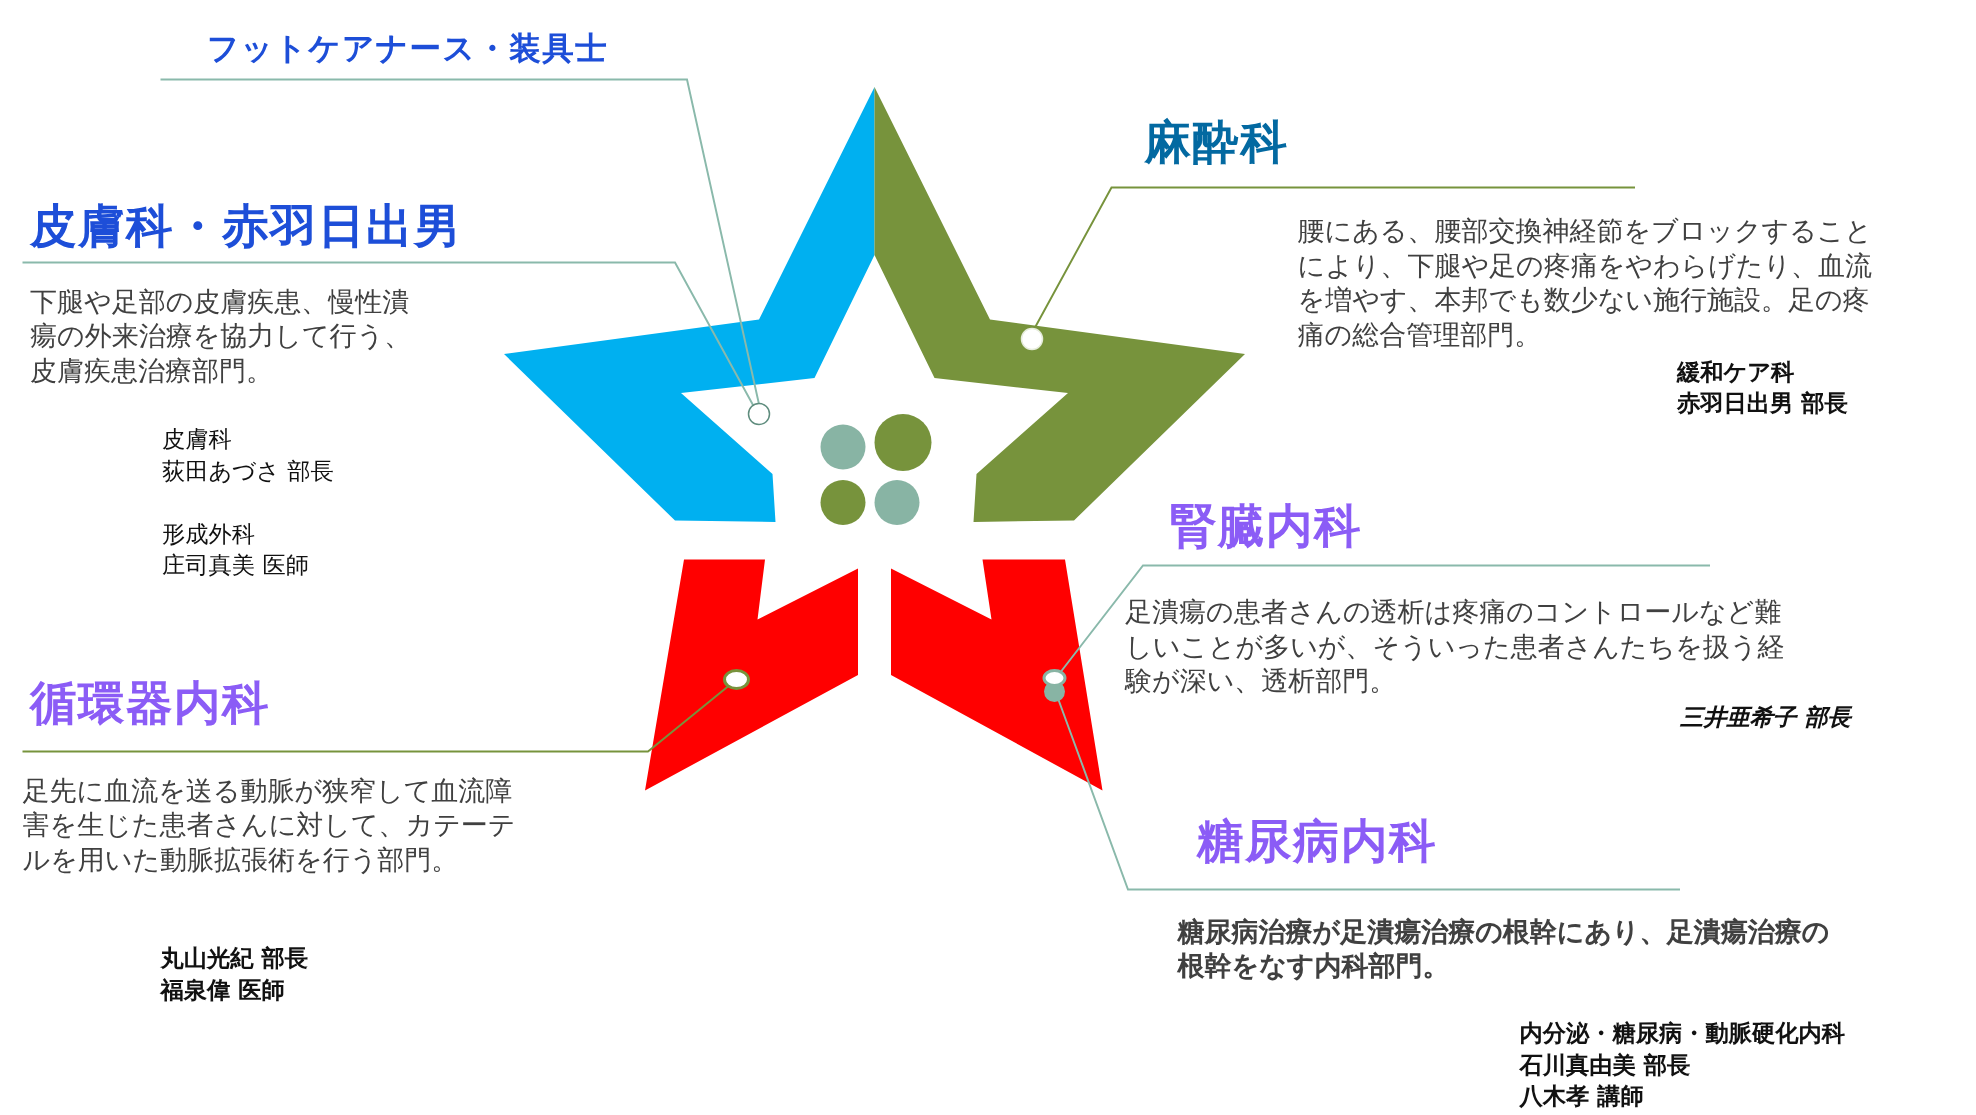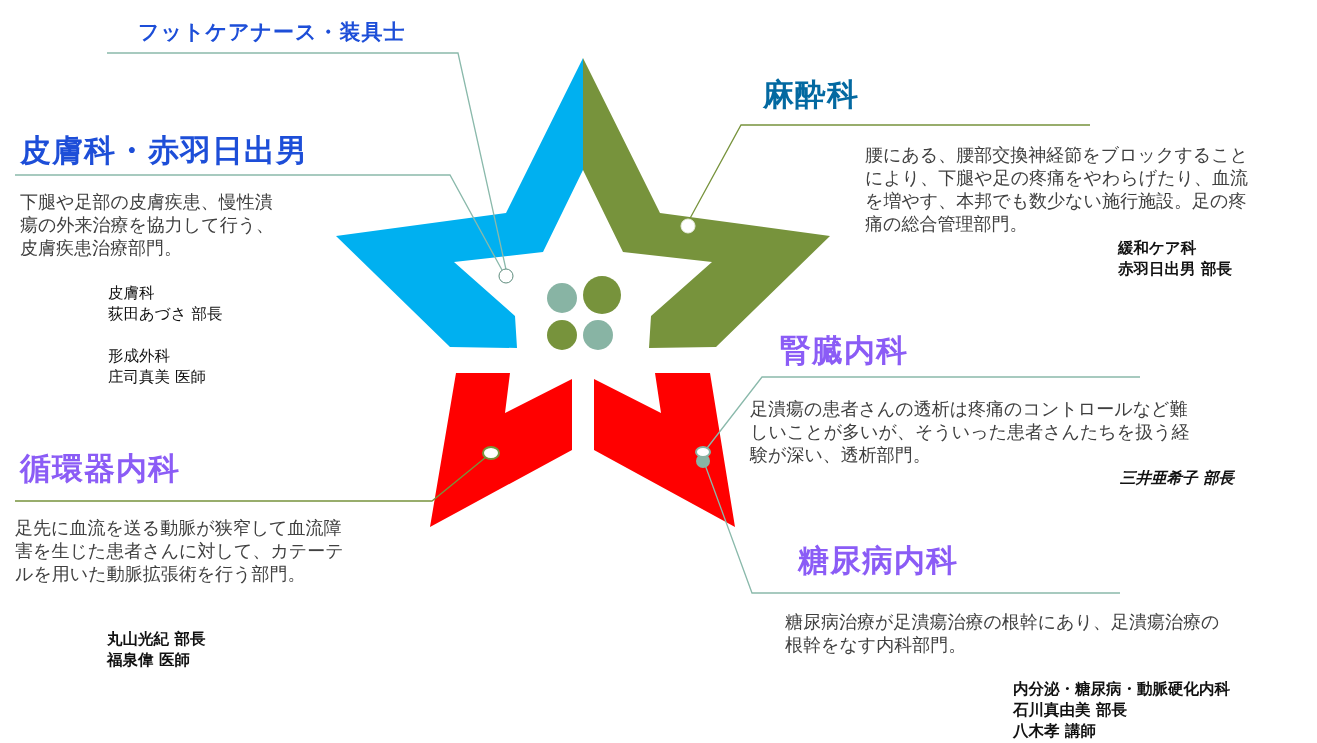--- a/index.html
+++ b/index.html
@@ -72,17 +72,17 @@
 <div class="staff" style="left:1120px; top:468px;font-style:italic;">三井亜希子 部長</div>
 
 <div class="title red" style="left:20px; top:448px; font-size:31px;">循環器内科</div>
 <div class="desc" style="left:15px; top:516px;">足先に血流を送る動脈が狭窄して血流障
 害を生じた患者さんに対して、カテーテ
 ルを用いた動脈拡張術を行う部門。</div>
 <div class="staff" style="left:107px; top:629px;">丸山光紀 部長
 福泉偉 医師</div>
 
 <div class="title red" style="left:778px; top:540px; font-size:31px;margin-left:20px;">糖尿病内科</div>
-<div class="desc" style="left:785px; top:610px;">糖尿病治療が足潰瘍治療の根幹にあり、足潰瘍治療の
+<div class="desc" style="left:785px; top:610px;font-weight:bold;">糖尿病治療が足潰瘍治療の根幹にあり、足潰瘍治療の
 根幹をなす内科部門。</div>
 <div class="staff" style="left:1013px; top:666px;margin-top:13px;">内分泌・糖尿病・動脈硬化内科
 石川真由美 部長
 八木孝 講師</div>
 
 </body></html>

